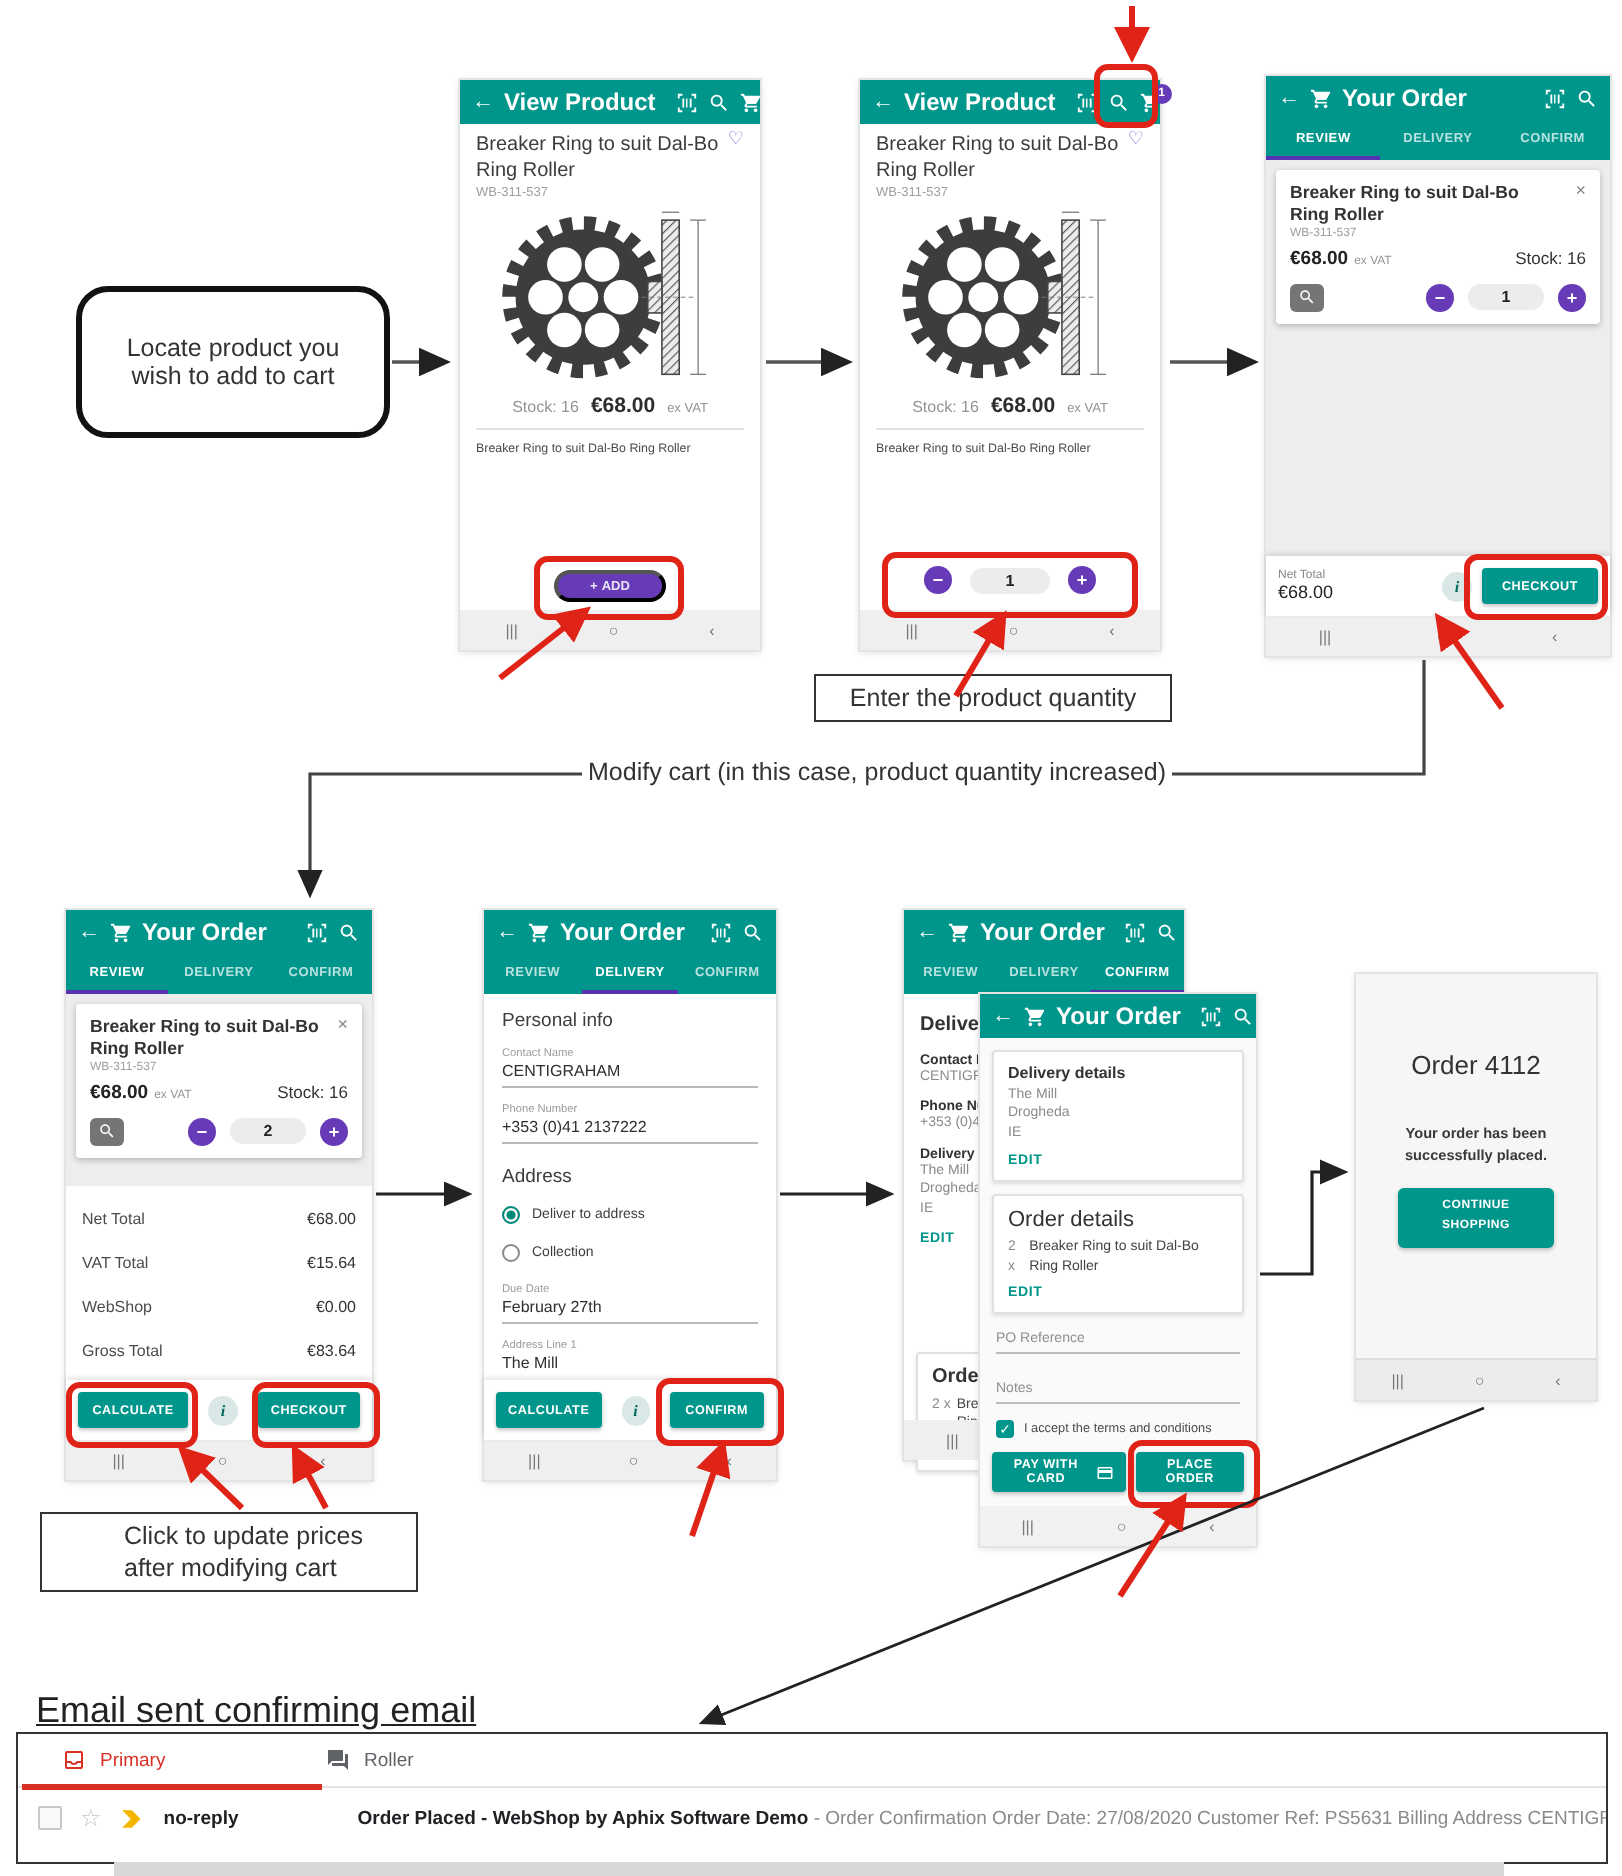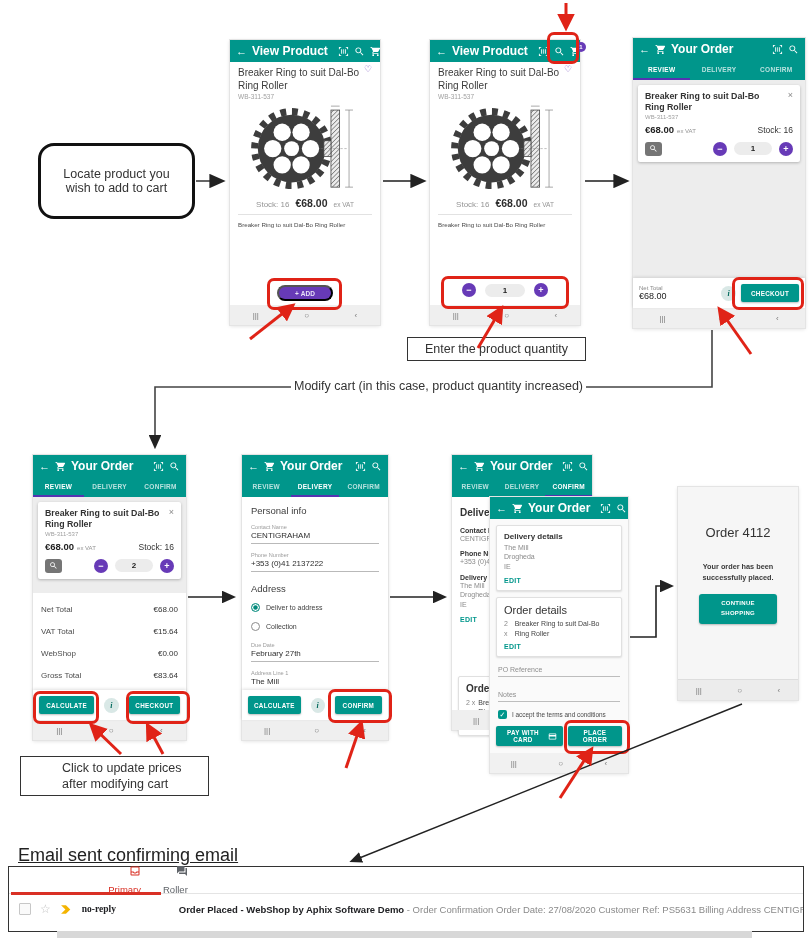--- a/index.html
+++ b/index.html
@@ -86,30 +86,30 @@
   .note-round{position:absolute;border:3px solid #111;border-radius:16px;display:flex;align-items:center;justify-content:center;
               text-align:center;font-size:12.5px;color:#333;white-space:pre-line;z-index:20;background:#fff;}
   .note-box{position:absolute;border:1.5px solid #333;background:#fff;font-size:12.5px;color:#333;display:flex;align-items:center;
             padding:1px 6px;white-space:pre-line;line-height:1.3;z-index:20;margin-left:12px;}
   .flowlabel{position:absolute;background:#fff;font-size:12.5px;color:#333;padding:0 3px;z-index:51;}
   .overlay{position:absolute;left:0;top:0;width:811px;height:938px;z-index:50;pointer-events:none;}
   
   .email-head{position:absolute;left:18px;top:845px;font-size:18px;color:#222;text-decoration:underline;z-index:20;}
   .email-box{position:absolute;left:8px;top:866px;width:794px;height:64px;border:1.5px solid #333;background:#fff;z-index:20;}
   .etabs{height:26px;border-bottom:1px solid #e4e4e4;display:flex;align-items:center;position:relative;}
-  .etab{display:flex;align-items:flex-end;gap:7px;font-size:9.5px;flex-direction:column;}
+  .etab{display:flex;align-items:center;gap:7px;font-size:9.5px;}
   .etab svg{width:12px;height:12px;}
   .etab.primary{color:#D93025;margin-left:22px;width:110px;}
   .etab.forums{color:#5f6368;margin-left:22px;}
   .ebar{position:absolute;left:2px;bottom:-2px;width:150px;height:3px;background:#D93025;}
   .erow{display:flex;align-items:center;height:30px;padding-left:10px;gap:9px;font-size:9.5px;overflow:hidden;white-space:nowrap;}
   .echk{width:10px;height:10px;border:1px solid #c7c7c7;border-radius:1px;background:#fafafa;flex:0 0 auto;}
   .estar{color:#c4c4c4;font-size:12px;flex:0 0 auto;}
   .eimp{width:13px;height:11px;flex:0 0 auto;}
-  .esender{font-weight:bold;color:#202124;width:88px;flex:0 0 auto;font-family:Liberation Serif, serif;}
+  .esender{font-weight:bold;color:#202124;width:88px;flex:0 0 auto;}
   .esubj{font-weight:bold;color:#202124;}
   .esnip{color:#8a8a8a;font-weight:normal;}
   .bottom-strip{position:absolute;left:57px;top:931px;width:695px;height:7px;background:#d8d8d8;z-index:20;}
 </style>
 </head>
 <body>
 
 <div class="canvas">
 
 <svg width="0" height="0" style="position:absolute" aria-hidden="true">

